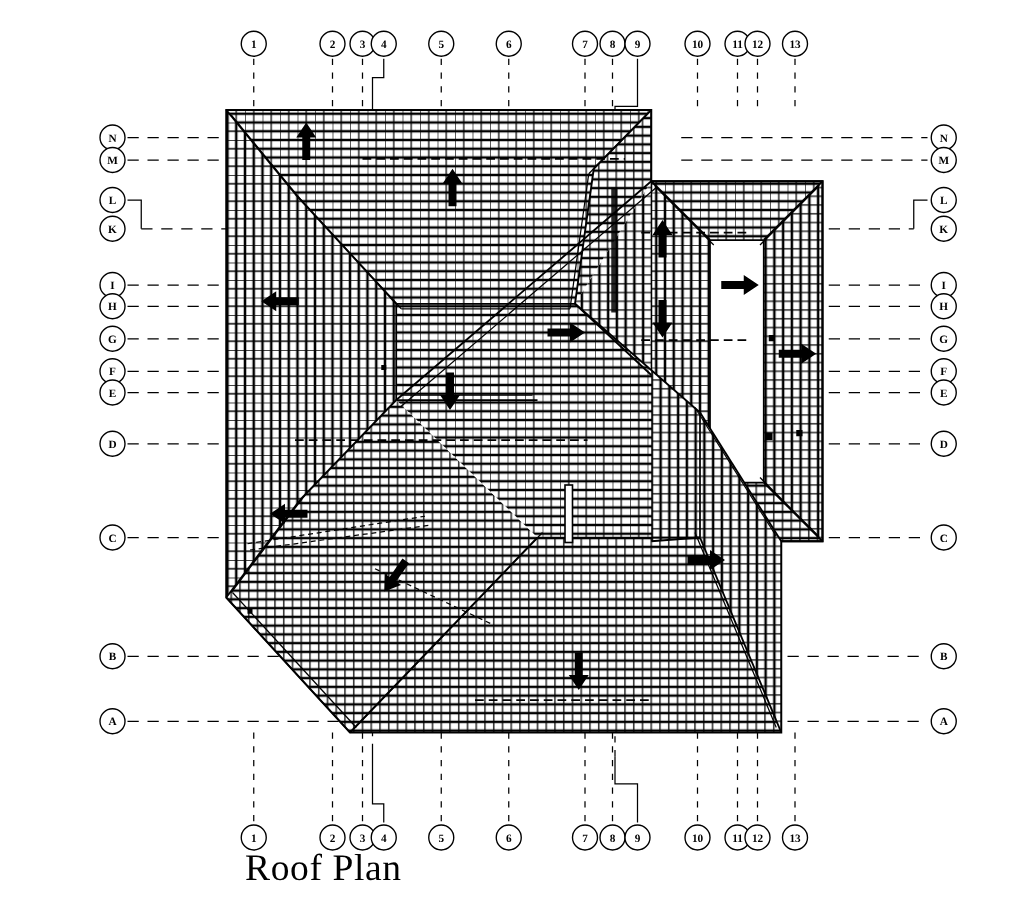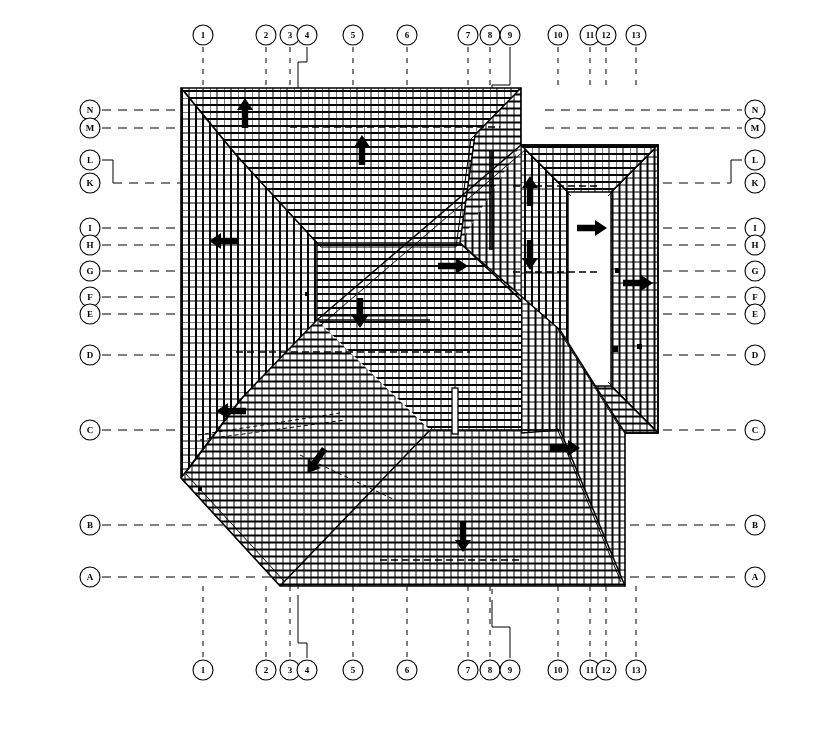--- a/index.html
+++ b/index.html
@@ -546,13 +546,14 @@
           <circle cx="755" cy="525" r="10" class="bubble-circle"></circle>
           <text x="755" y="528.3" text-anchor="middle" class="bubble-text">B</text>
         </g>
         <g>
           <circle cx="755" cy="577" r="10" class="bubble-circle"></circle>
           <text x="755" y="580.3" text-anchor="middle" class="bubble-text">A</text>
         </g>
       </g>
   </svg>
 
+  <div id="title-block">Roof Plan</div>
 </div>
 
 </body></html>

